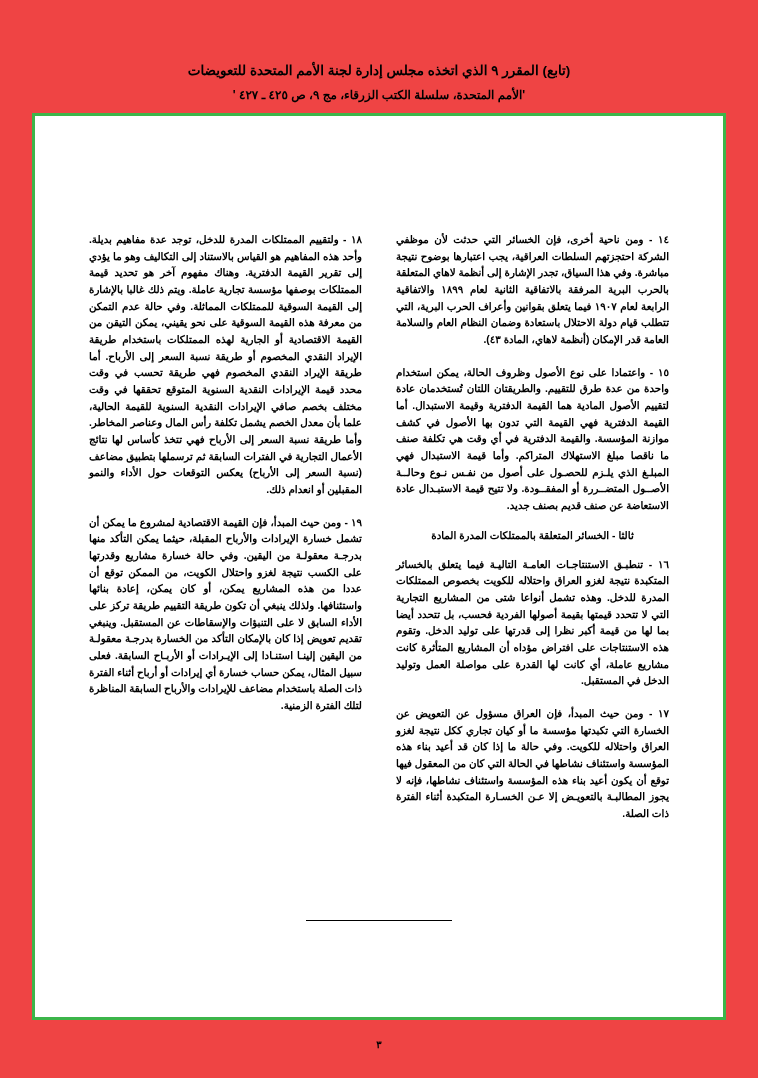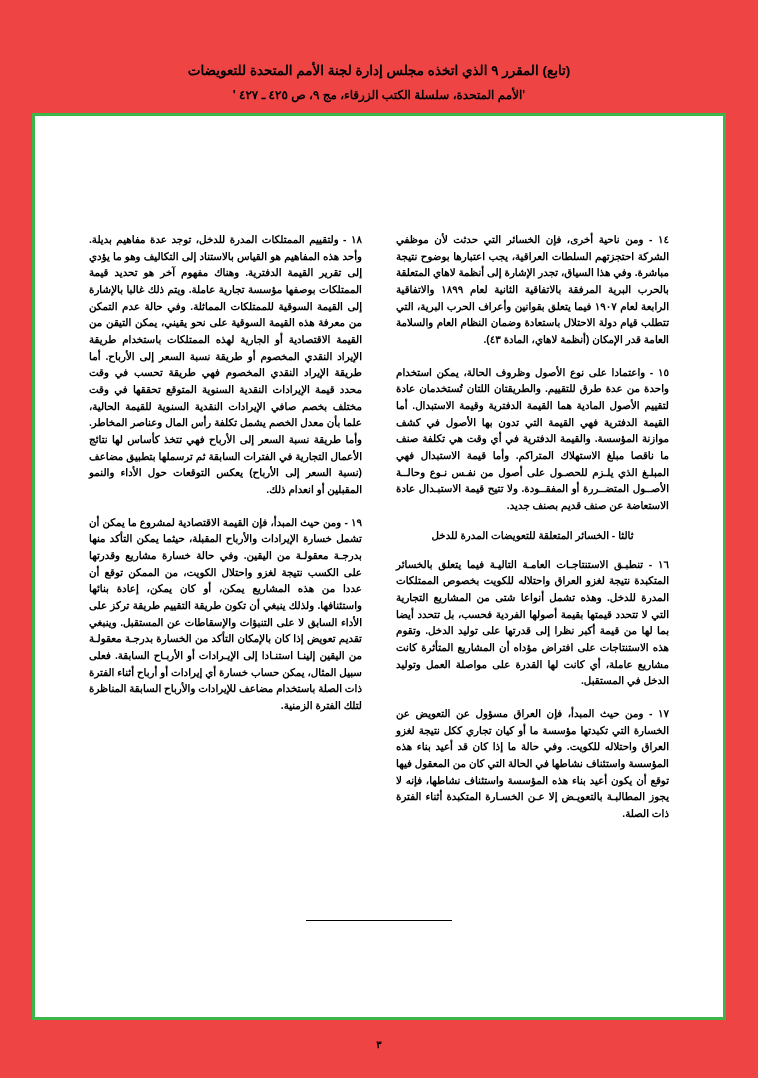--- a/index.html
+++ b/index.html
@@ -111,21 +111,21 @@
 
   <div class="doc-title">(تابع) المقرر ٩ الذي اتخذه مجلس إدارة لجنة الأمم المتحدة للتعويضات</div>
   <div class="doc-subtitle">'الأمم المتحدة، سلسلة الكتب الزرقاء، مج ٩، ص ٤٢٥ ـ ٤٢٧ '</div>
 
   <div class="frame">
     <div class="columns">
 
       <div class="col">
         <p class="para">١٤ - ومن ناحية أخرى، فإن الخسائر التي حدثت لأن موظفي الشركة احتجزتهم السلطات العراقية، يجب اعتبارها بوضوح نتيجة مباشرة. وفي هذا السياق، تجدر الإشارة إلى أنظمة لاهاي المتعلقة بالحرب البرية المرفقة بالاتفاقية الثانية لعام ١٨٩٩ والاتفاقية الرابعة لعام ١٩٠٧ فيما يتعلق بقوانين وأعراف الحرب البرية، التي تتطلب قيام دولة الاحتلال باستعادة وضمان النظام العام والسلامة العامة قدر الإمكان (أنظمة لاهاي، المادة ٤٣).</p>
         <p class="para">١٥ - واعتمادا على نوع الأصول وظروف الحالة، يمكن استخدام واحدة من عدة طرق للتقييم. والطريقتان اللتان تُستخدمان عادة لتقييم الأصول المادية هما القيمة الدفترية وقيمة الاستبدال. أما القيمة الدفترية فهي القيمة التي تدون بها الأصول في كشف موازنة المؤسسة. والقيمة الدفترية في أي وقت هي تكلفة صنف ما ناقصا مبلغ الاستهلاك المتراكم. وأما قيمة الاستبدال فهي المبلـغ الذي يلـزم للحصـول على أصول من نفـس نـوع وحالــة الأصــول المتضــررة أو المفقــودة. ولا تتيح قيمة الاستبـدال عادة الاستعاضة عن صنف قديم بصنف جديد.</p>
-        <h3 class="subhead">ثالثا - الخسائر المتعلقة للتعويضات المدرة للدخل</h3>
+        <h3 class="subhead">ثالثا - الخسائر المتعلقة بالممتلكات المدرة المادة</h3>
         <p class="para">١٦ - تنطبـق الاستنتاجـات العامـة التاليـة فيما يتعلق بالخسائر المتكبدة نتيجة لغزو العراق واحتلاله للكويت بخصوص الممتلكات المدرة للدخل. وهذه تشمل أنواعا شتى من المشاريع التجارية التي لا تتحدد قيمتها بقيمة أصولها الفردية فحسب، بل تتحدد أيضا بما لها من قيمة أكبر نظرا إلى قدرتها على توليد الدخل. وتقوم هذه الاستنتاجات على افتراض مؤداه أن المشاريع المتأثرة كانت مشاريع عاملة، أي كانت لها القدرة على مواصلة العمل وتوليد الدخل في المستقبل.</p>
         <p class="para">١٧ - ومن حيث المبدأ، فإن العراق مسؤول عن التعويض عن الخسارة التي تكبدتها مؤسسة ما أو كيان تجاري ككل نتيجة لغزو العراق واحتلاله للكويت. وفي حالة ما إذا كان قد أعيد بناء هذه المؤسسة واستئناف نشاطها في الحالة التي كان من المعقول فيها توقع أن يكون أعيد بناء هذه المؤسسة واستئناف نشاطها، فإنه لا يجوز المطالبـة بالتعويـض إلا عـن الخسـارة المتكبدة أثناء الفترة ذات الصلة.</p>
       </div>
 
       <div class="col">
         <p class="para">١٨ - ولتقييم الممتلكات المدرة للدخل، توجد عدة مفاهيم بديلة. وأحد هذه المفاهيم هو القياس بالاستناد إلى التكاليف وهو ما يؤدي إلى تقرير القيمة الدفترية. وهناك مفهوم آخر هو تحديد قيمة الممتلكات بوصفها مؤسسة تجارية عاملة. ويتم ذلك غالبا بالإشارة إلى القيمة السوقية للممتلكات المماثلة. وفي حالة عدم التمكن من معرفة هذه القيمة السوقية على نحو يقيني، يمكن التيقن من القيمة الاقتصادية أو الجارية لهذه الممتلكات باستخدام طريقة الإيراد النقدي المخصوم أو طريقة نسبة السعر إلى الأرباح. أما طريقة الإيراد النقدي المخصوم فهي طريقة تحسب في وقت محدد قيمة الإيرادات النقدية السنوية المتوقع تحققها في وقت مختلف بخصم صافي الإيرادات النقدية السنوية للقيمة الحالية، علما بأن معدل الخصم يشمل تكلفة رأس المال وعناصر المخاطر. وأما طريقة نسبة السعر إلى الأرباح فهي تتخذ كأساس لها نتائج الأعمال التجارية في الفترات السابقة ثم ترسملها بتطبيق مضاعف (نسبة السعر إلى الأرباح) يعكس التوقعات حول الأداء والنمو المقبلين أو انعدام ذلك.</p>
         <p class="para">١٩ - ومن حيث المبدأ، فإن القيمة الاقتصادية لمشروع ما يمكن أن تشمل خسارة الإيرادات والأرباح المقبلة، حيثما يمكن التأكد منها بدرجـة معقولـة من اليقين. وفي حالة خسارة مشاريع وقدرتها على الكسب نتيجة لغزو واحتلال الكويت، من الممكن توقع أن عددا من هذه المشاريع يمكن، أو كان يمكن، إعادة بنائها واستئنافها. ولذلك ينبغي أن تكون طريقة التقييم طريقة تركز على الأداء السابق لا على التنبؤات والإسقاطات عن المستقبل. وينبغي تقديم تعويض إذا كان بالإمكان التأكد من الخسارة بدرجـة معقولـة من اليقين إلينـا استنـادا إلى الإيـرادات أو الأربـاح السابقة. فعلى سبيل المثال، يمكن حساب خسارة أي إيرادات أو أرباح أثناء الفترة ذات الصلة باستخدام مضاعف للإيرادات والأرباح السابقة المناظرة لتلك الفترة الزمنية.</p>
       </div>
 
     </div>

